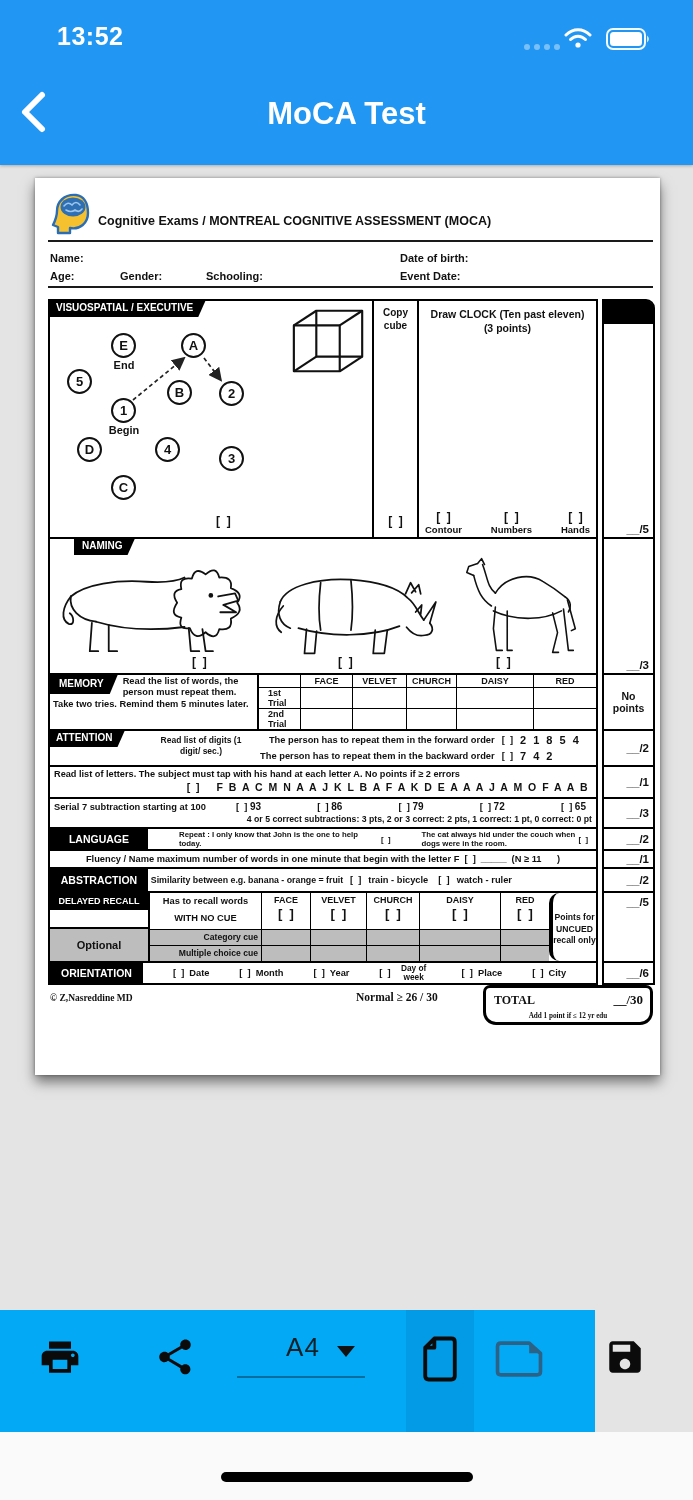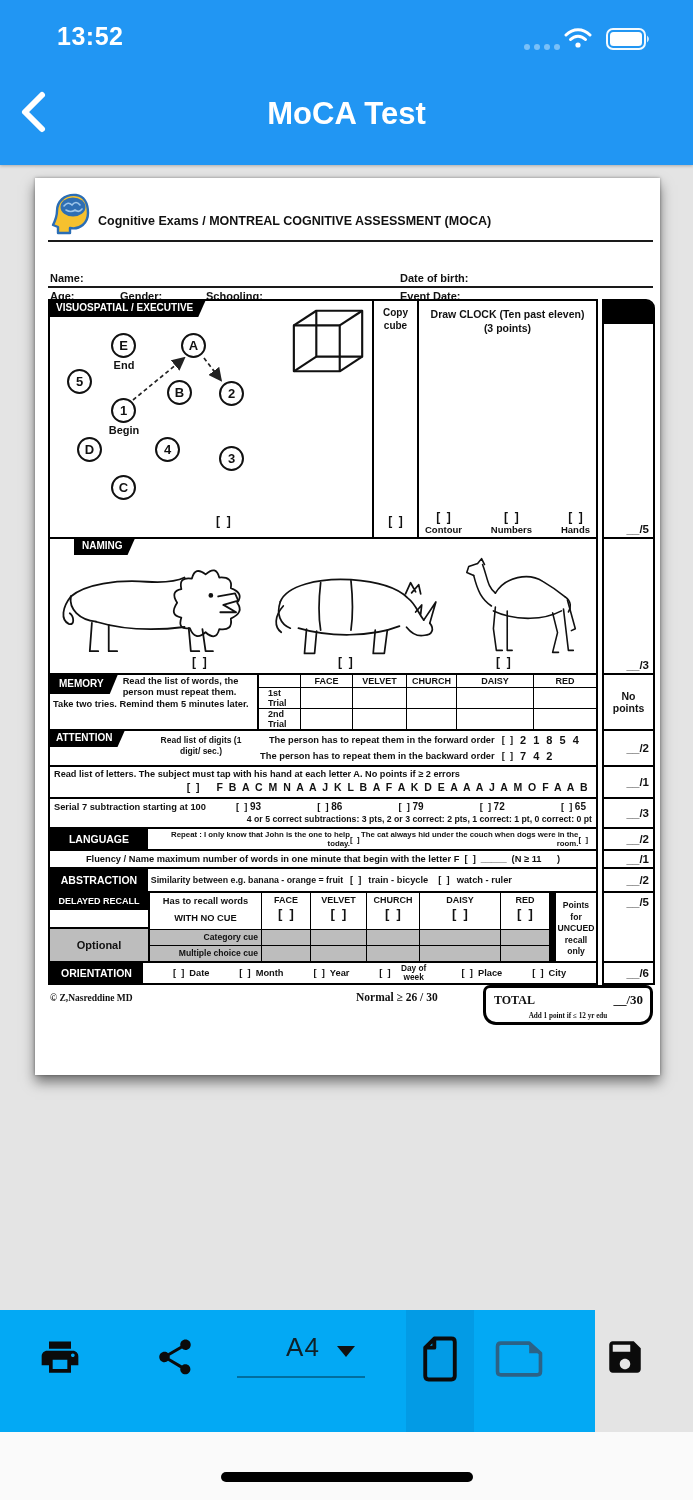--- a/index.html
+++ b/index.html
@@ -25,21 +25,21 @@
 
   
   .page { position:absolute; left:35px; top:178px; width:625px; height:897px;
     background:#fff; box-shadow:0 7px 12px rgba(0,0,0,.5), 0 0 3px rgba(0,0,0,.35);
     padding:14px 5px 0 13px; color:#111; font-weight:bold; }
   .doc-header { position:relative; height:48px; }
   .logo { position:absolute; left:0; top:0; }
   .doc-title { position:absolute; left:50px; top:22px; font-size:12.5px; font-weight:bold; }
   .hr { height:0; border-top:2.5px solid #1a1a1a; margin-right:2px; }
   .info { position:relative; height:44px; padding-top:8px; font-size:11px; }
-  .info span { position:absolute;margin-top:20px; }
+  .info span { position:absolute; }
   .lb-name{left:2px; top:10px;} .lb-dob{left:352px; top:10px;}
   .lb-age{left:2px; top:28px;} .lb-gender{left:72px; top:28px;}
   .lb-school{left:158px; top:28px;} .lb-event{left:352px; top:28px;}
 
   
   .tbl { display:flex; margin-top:11px; }
   .tbl-main { width:550px; display:flex; flex-direction:column; }
   .tbl-scores { width:53px; margin-left:4px; display:flex; flex-direction:column; }
   .sec { display:flex; border:2px solid #000; margin-top:-2px; background:#fff; position:relative;}
   .sec:first-child, .scell:first-child { margin-top:0; }
@@ -112,21 +112,21 @@
   .ser-line { display:flex; align-items:center; font-size:9.3px;}
   .ser-instr { width:182px; }
   .ser-items { flex:1; display:flex; justify-content:space-between; padding-right:6px;}
   .ser-items b { font-size:10px; }
   .ser-note { text-align:right; font-size:8.7px; margin-top:2px;}
 
   
   .r-lang1 { height:24px; }
   .lang-col { width:98px; }
   .lang-body { flex:1; display:flex; align-items:center; font-size:7.8px; }
-  .lang-body .ph { text-align:right; line-height:1.2; }
+  .lang-body .ph { text-align:left; line-height:1.2;margin-left:31px; }
   .ph1 { width:202px; } .ph2 { flex:1; }
   .r-lang2 { height:20px; align-items:center; justify-content:center; font-size:9.3px; gap:5px;}
   .r-abst { height:26px; }
   .abst-body { flex:1; display:flex; align-items:center; font-size:9.3px;}
   .abst-intro { width:198px; font-size:8.8px; text-align:center; line-height:1.2;}
   .abst-body .pr { margin:0 10px 0 7px; }
 
   
   .r-recall { height:72px; }
   .rc-left { width:98px; position:relative; }
@@ -137,22 +137,22 @@
   .rc-instr { width:113px; border-left:2px solid #000; display:flex; flex-direction:column;}
   .rc-instr .a { height:38px; text-align:center; font-size:9.3px; padding-top:3px;}
   .rc-instr .a div:last-child { margin-top:7px; }
   .cue { height:17px; background:#bdbdbd; border-top:1.5px solid #000; font-size:8.6px;
     display:flex; align-items:center; justify-content:flex-end; padding-right:3px;}
   .rc-word { border-left:1.5px solid #000; display:flex; flex-direction:column; }
   .rc-word .w { height:14px; text-align:center; font-size:9px; padding-top:2px;}
   .rc-word .cb { height:24px; text-align:center; font-size:13px; }
   .rc-word .g { height:17px; background:#bdbdbd; border-top:1.5px solid #000;}
   .rw1{width:49px;}.rw2{width:56px;}.rw3{width:53px;}.rw4{width:81px;}.rw5{width:49px;}
-  .rc-pts { flex:1; border-left:7px solid #000000; text-align:center; font-size:8.6px;
-    padding-top:7px; line-height:1.35;}
+  .rc-pts { flex:1; border-left:4px solid #000000; text-align:center; font-size:8.6px;
+    padding-top:19px; line-height:1.35;border-radius:10px;}
 
   
   .r-orient { height:24px; }
   .or-col { width:93px; }
   .or-items { flex:1; display:flex; align-items:center; justify-content:space-evenly; font-size:9.3px;}
   .or-it { display:flex; align-items:center; gap:5px;}
   .or-it .two { font-size:8.3px; line-height:1.05; text-align:center;}
 
   
   .doc-footer { position:relative; height:46px;font-family:Liberation Serif, serif; }

